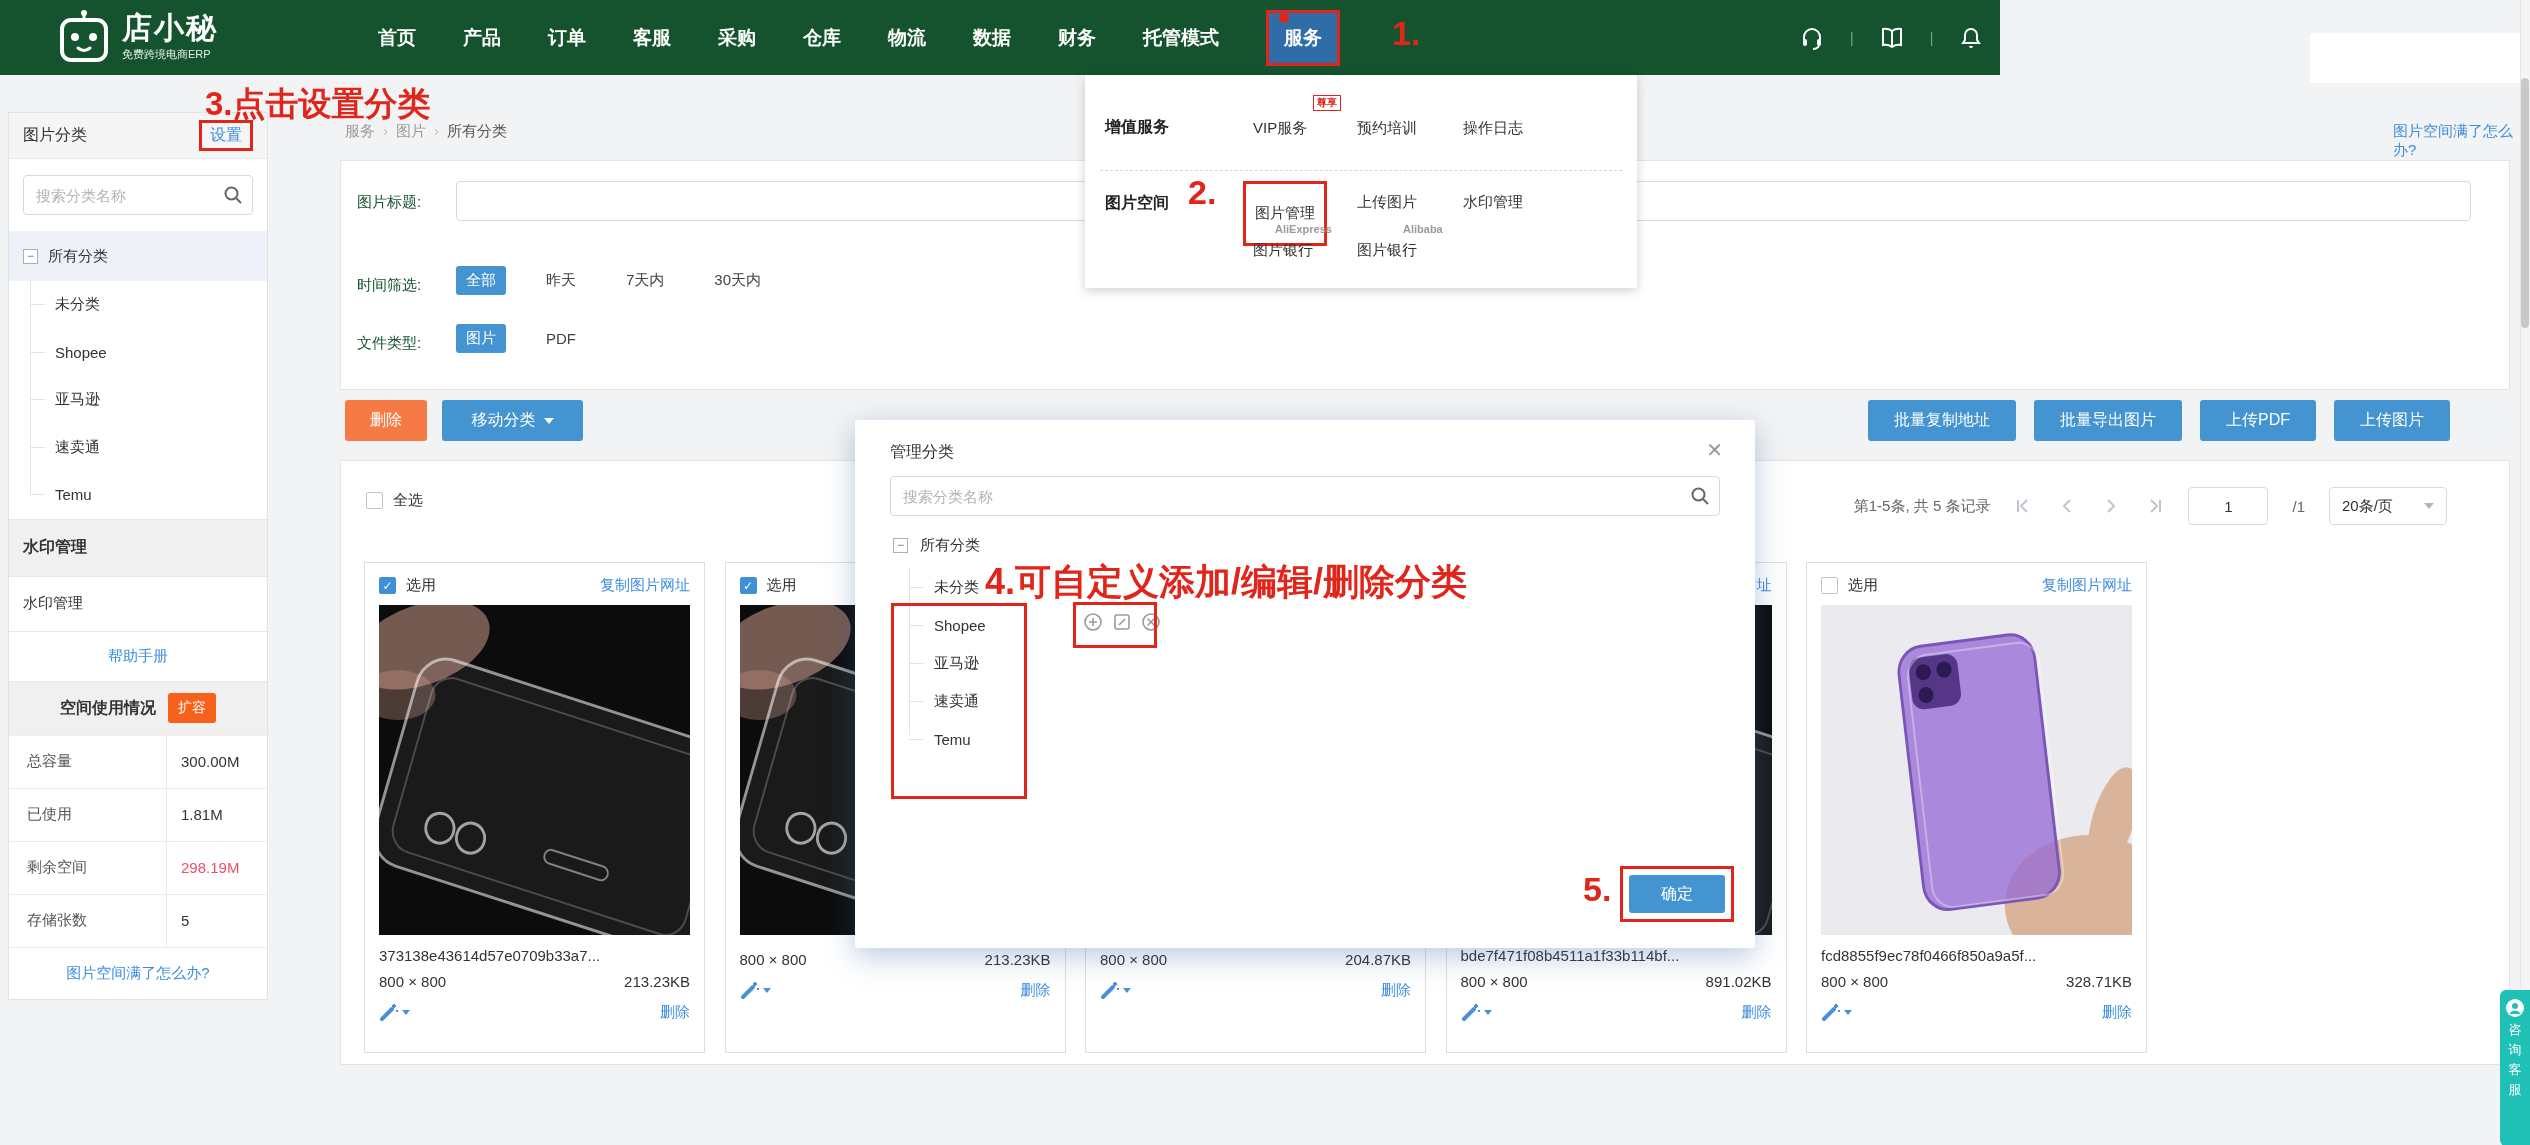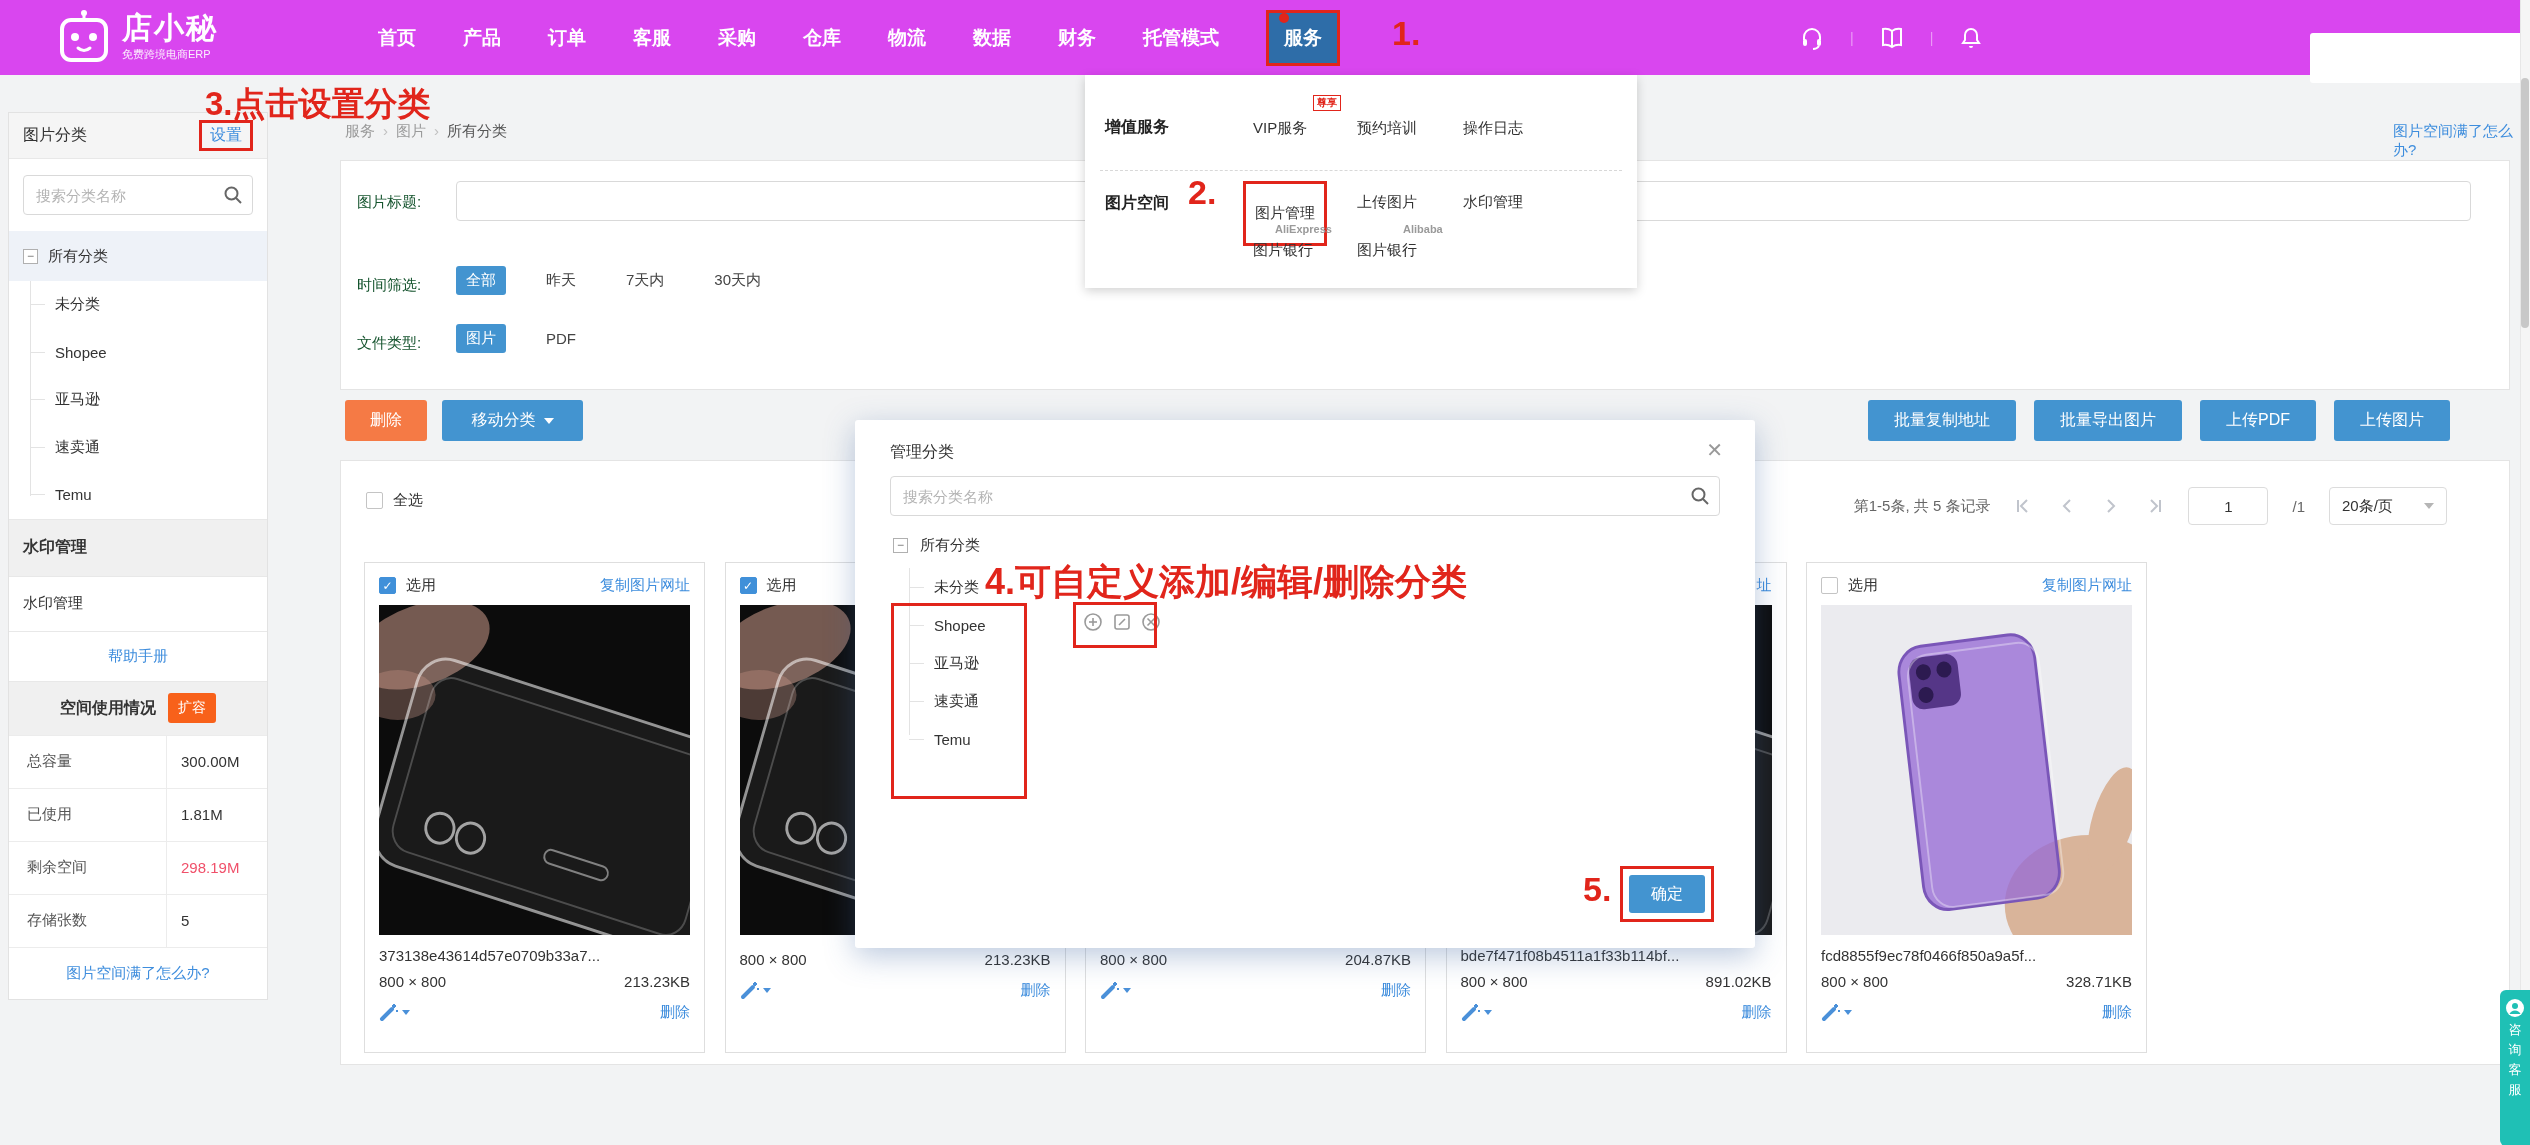--- a/index.html
+++ b/index.html
@@ -1,20 +1,20 @@
 <!DOCTYPE html>
 <html><head>
 <meta charset="utf-8">
 <style>
   * { margin:0; padding:0; box-sizing:border-box; }
   html,body { width:2530px; height:1145px; overflow:hidden; background:#f2f3f4;
     font-family:"Liberation Sans","DejaVu Sans",sans-serif; font-size:15px; color:#333; }
 
   
-  .navbar { position:absolute; left:0; top:0; width:2530px; height:75px; background:#d946ef; z-index:50; }
+  .navbar { position:absolute; left:0; top:0; width:2000px; height:75px; background:#14532d; z-index:50; }
   .logo { position:absolute; left:58px; top:10px; display:flex; align-items:center; }
   .logo-txt { margin-left:12px; color:#fff; }
   .logo-title { font-size:30px; font-weight:bold; letter-spacing:2px; line-height:32px; }
   .logo-sub { font-size:11px; opacity:.9; margin-top:3px; }
   #nav-items { position:absolute; left:378px; top:0; height:75px; display:flex; align-items:center; gap:47px; }
   .nav-item { color:#fff; font-size:19px; font-weight:bold; cursor:pointer; white-space:nowrap; }
   .nav-item.active { background:#2e6da8; padding:12px 15px; border:3px solid #e1251b; }
   .nav-dot { position:absolute; left:1279px; top:13px; width:10px; height:10px; border-radius:50%; background:#e1251b; }
   .nav-right { position:absolute; left:1800px; top:0; height:75px; display:flex; align-items:center; gap:26px; color:#fff; }
   .nav-sep { color:rgba(255,255,255,.45); font-size:14px; }
@@ -134,21 +134,21 @@
   .modal-title { position:absolute; left:35px; top:22px; font-size:16px; color:#333; }
   .modal-close { position:absolute; right:32px; top:18px; color:#999; font-size:20px; cursor:pointer; }
   .modal-search { position:absolute; left:35px; top:56px; width:830px; }
   .modal-tree-root { position:absolute; left:38px; top:116px; display:flex; align-items:center; gap:12px; cursor:pointer; }
   .modal-children { position:absolute; left:54px; top:148px; width:240px; }
   .modal-children .tree-children::before { left:0; }
   .modal-children .tree-child { padding-left:0; height:38px; }
   .m-icons { position:absolute; left:228px; top:192px; display:flex; gap:9px; align-items:center; }
   .m-ic { cursor:pointer; display:flex; }
   .confirm-wrap { position:absolute; left:765px; top:446px; border:3px solid #e1251b; padding:6px; }
-  .btn-confirm { background:#4394d0; color:#fff; border:none; border-radius:3px; width:76px; height:38px;
+  .btn-confirm { background:#4394d0; color:#fff; border:none; border-radius:3px; width:96px; height:38px;
     font-size:16px; cursor:pointer; font-family:inherit; }
 
   
   .cs-widget { position:absolute; right:0; top:990px; width:30px; height:156px; background:#1fc0b5; z-index:130;
     border-radius:6px 0 0 6px; display:flex; flex-direction:column; align-items:center; padding-top:8px; gap:4px;
     color:#fff; cursor:pointer; }
   .cs-widget .ch { font-size:13px; line-height:16px; }
   .scroll-track { position:absolute; right:0; top:0; width:10px; height:1145px; background:#f5f5f5;
     border-left:1px solid #e7e7e7; z-index:125; }
   .scroll-thumb { position:absolute; right:1px; top:78px; width:8px; height:250px; background:#c8c8c8; border-radius:4px; }

